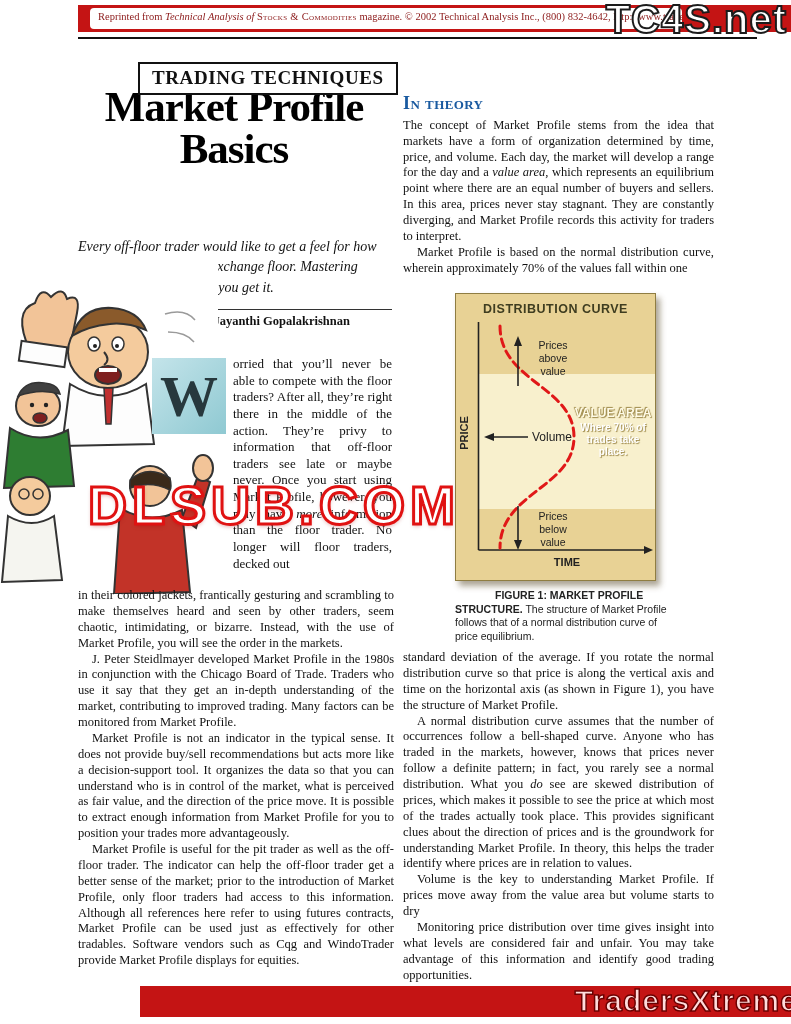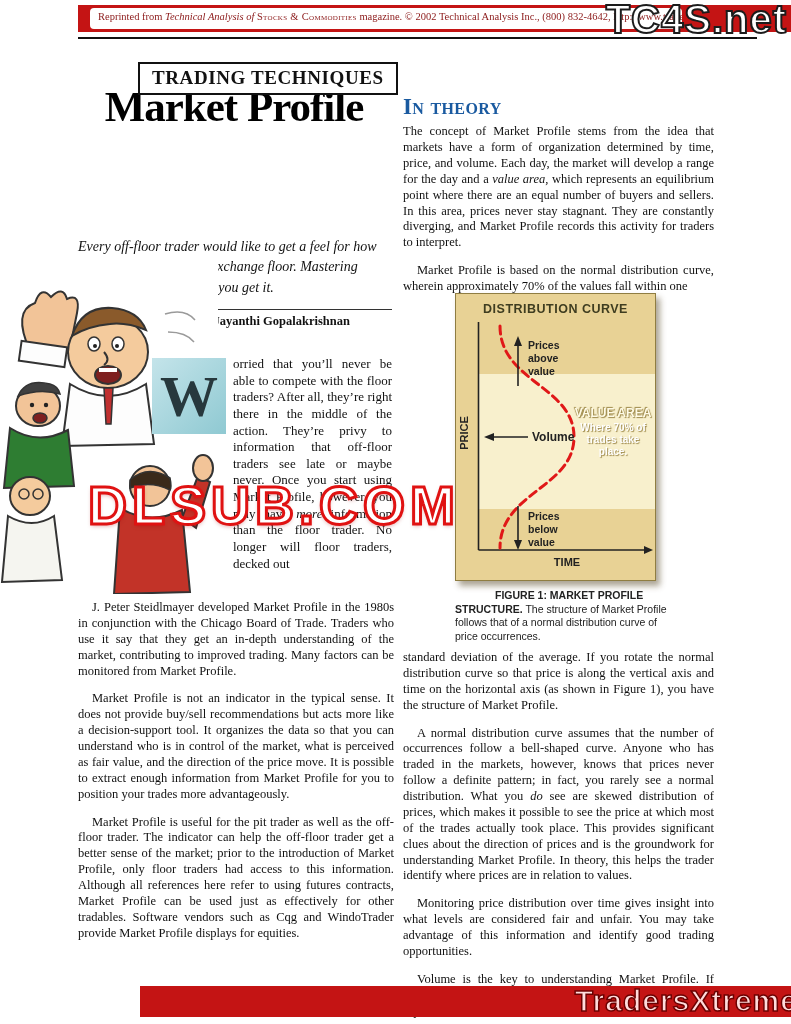--- a/index.html
+++ b/index.html
@@ -44,44 +44,44 @@
   
   .dropcap { position:absolute; left:152px; top:358px; width:74px; height:76px;
              background:linear-gradient(135deg,#c4e4ea 0%, var(--dropcap_bg,#8fc9d2) 100%);
              display:flex; align-items:center; justify-content:center;
              font-weight:bold; font-size:58px; color:#27383d; }
   .intro-col { position:absolute; left:233px; top:356px; width:159px;
                font-size:13px; line-height:1.28; text-align:justify; }
 
   
   .bodytext { font-size:12.5px; line-height:1.27; text-align:justify; }
-  .bodytext p.indent { text-indent:14px;margin-top:12px; }
+  .bodytext p.indent { text-indent:14px; }
   .left-col-text { position:absolute; left:78px; top:588px; width:316px; }
   .right-col-top { position:absolute; left:403px; top:92px; width:311px; }
   .right-col-bottom { position:absolute; left:403px; top:650px; width:311px; }
-  .section-heading { color:var(--heading_blue,#1a5aa0); font-size:23px; font-weight:bold;
+  .section-heading { color:var(--heading_blue,#1a5aa0); font-size:18px; font-weight:bold;
                      font-variant:small-caps; letter-spacing:0.4px; margin-bottom:3px; }
 
   
   .figure-box { position:absolute; left:455px; top:293px; width:201px; height:288px;
                 background:var(--figure_bg,#e8d295); border:1px solid #8f7d42;
                 box-shadow:4px 5px 6px rgba(70,55,20,0.45); }
   .fig-band { position:absolute; left:23px; top:80px; width:176px; height:135px;
               background:var(--figure_band,#f8f0cd); }
   .fig-title { position:absolute; left:0; right:0; top:8px; text-align:center;
                font-family:"Liberation Sans", sans-serif; font-weight:bold;
                font-size:12.5px; letter-spacing:0.5px; color:#3f3d20; }
   .fig-axes { position:absolute; left:0; top:0; width:201px; height:288px; }
   .fig-price { position:absolute; left:-22px; top:133px; width:60px; text-align:center;
                transform:rotate(-90deg); font-family:"Liberation Sans", sans-serif;
                font-weight:bold; font-size:11px; color:#222; }
   .fig-time { position:absolute; left:23px; width:176px; top:262px; text-align:center;
               font-family:"Liberation Sans", sans-serif; font-weight:bold; font-size:11px; color:#222; }
   .fig-label { position:absolute; font-family:"Liberation Sans", sans-serif;
-               font-weight:bold; font-size:10.5px; line-height:1.22; color:#222; }
+               font-weight:normal; font-size:10.5px; line-height:1.22; color:#222;text-align:center; }
   .fig-above { left:72px; top:45px; width:50px; }
   .fig-volume { left:76px; top:136px; font-size:12px; }
   .fig-below { left:72px; top:216px; width:50px; }
   .fig-va-title { position:absolute; left:118px; top:112px; width:78px; text-align:center;
                   font-family:"Liberation Sans", sans-serif; font-weight:bold; font-size:12px;
                   color:#fffbe6; text-shadow:1px 1px 1px #9c8747, -1px -1px 1px #9c8747; }
   .fig-va-text { position:absolute; left:122px; top:128px; width:70px; text-align:center;
                  font-family:"Liberation Sans", sans-serif; font-weight:bold; font-size:10px;
                  line-height:1.2; color:#ffffff; text-shadow:1px 1px 1px #9c8747; }
   .fig-caption { position:absolute; left:455px; top:589px; width:214px;
@@ -114,20 +114,21 @@
       <span>Reprinted from </span><i>Technical Analysis of </i><span class="smallcaps">Stocks &amp; Commodities</span><span> magazine. © 2002 Technical Analysis Inc., (800) 832-4642, </span><a href="#" class="reprint-url">http://www.traders.com</a>
     </div>
     <div class="tc4s-logo">TC4S.net</div>
   </div>
 
   <div class="top-rule"></div>
   <div class="section-box">TRADING TECHNIQUES</div>
 
   <h1 class="title">
     <span>Market Profile</span><br>
+    <span>Basics</span>
   </h1>
   <p class="deck">Every off-floor trader would like to get a feel for how things really are on the exchange floor. Mastering Market Profile may help you get it.</p>
   <div class="byline-rule"></div>
   <div class="byline">by Jayanthi Gopalakrishnan</div>
 
   <svg class="cartoon" viewBox="0 0 218 338" aria-hidden="true">
     <rect width="218" height="338" fill="#ffffff"></rect>
 
     <path d="M30 95 q-18 -40 5 -48 q6 -18 16 -6 q12 -12 16 2 q14 -6 10 14 l-8 40 z" fill="#f2c498" stroke="#333" stroke-width="2"></path>
     <rect x="20" y="88" width="46" height="20" fill="#fdfdfd" stroke="#333" stroke-width="2" transform="rotate(8 43 98)"></rect>
@@ -162,20 +163,21 @@
     <path d="M130 224 q18 -16 40 -2 q2 10 0 12 q-20 -10 -40 -2z" fill="#3a2a1a" stroke="#333" stroke-width="1.5"></path>
     <path d="M120 252 q30 18 62 2 l8 82 -76 2z" fill="#c23328" stroke="#333" stroke-width="2"></path>
 
     <path d="M165 58 q20 -6 30 6 M168 76 q18 0 26 10" stroke="#9a9a9a" stroke-width="1.5" fill="none"></path>
   </svg>
 
   <div class="dropcap">W</div>
   <div class="intro-col">orried that you’ll never be able to compete with the floor traders? After all, they’re right there in the middle of the action. They’re privy to information that off-floor traders see late or maybe never. Once you start using Market Profile, however, you may have <i>more</i> information than the floor trader. No longer will floor traders, decked out</div>
 
   <div class="left-col-text bodytext">
+    <p>in their colored jackets, frantically gesturing and scrambling to make themselves heard and seen by other traders, seem chaotic, intimidating, or bizarre. Instead, with the use of Market Profile, you will see the order in the markets.</p>
     <p class="indent">J. Peter Steidlmayer developed Market Profile in the 1980s in conjunction with the Chicago Board of Trade. Traders who use it say that they get an in-depth understanding of the market, contributing to improved trading. Many factors can be monitored from Market Profile.</p>
     <p class="indent">Market Profile is not an indicator in the typical sense. It does not provide buy/sell recommendations but acts more like a decision-support tool. It organizes the data so that you can understand who is in control of the market, what is perceived as fair value, and the direction of the price move. It is possible to extract enough information from Market Profile for you to position your trades more advantageously.</p>
     <p class="indent">Market Profile is useful for the pit trader as well as the off-floor trader. The indicator can help the off-floor trader get a better sense of the market; prior to the introduction of Market Profile, only floor traders had access to this information. Although all references here refer to using futures contracts, Market Profile can be used just as effectively for other tradables. Software vendors such as Cqg and WindoTrader provide Market Profile displays for equities.</p>
   </div>
 
   <div class="right-col-top bodytext">
     <h2 class="section-heading">In theory</h2>
     <p>The concept of Market Profile stems from the idea that markets have a form of organization determined by time, price, and volume. Each day, the market will develop a range for the day and a <i>value area</i>, which represents an equilibrium point where there are an equal number of buyers and sellers. In this area, prices never stay stagnant. They are constantly diverging, and Market Profile records this activity for traders to interpret.</p>
     <p class="indent">Market Profile is based on the normal distribution curve, wherein approximately 70% of the values fall within one</p>
   </div>
@@ -203,28 +205,28 @@
     <div class="fig-price">PRICE</div>
     <div class="fig-time">TIME</div>
     <div class="fig-label fig-above">Prices above value</div>
     <div class="fig-label fig-volume">Volume</div>
     <div class="fig-va-title">VALUE AREA</div>
     <div class="fig-va-text">Where 70% of trades take place.</div>
     <div class="fig-label fig-below">Prices below value</div>
   </div>
   <div class="fig-caption">
     <b>FIGURE 1: MARKET PROFILE STRUCTURE.</b>
-    <span>The structure of Market Profile follows that of a normal distribution curve of price occurrences.</span>
+    <span>The structure of Market Profile follows that of a normal distribution curve of price equilibrium.</span>
   </div>
 
   <div class="right-col-bottom bodytext">
     <p>standard deviation of the average. If you rotate the normal distribution curve so that price is along the vertical axis and time on the horizontal axis (as shown in Figure 1), you have the structure of Market Profile.</p>
     <p class="indent">A normal distribution curve assumes that the number of occurrences follow a bell-shaped curve. Anyone who has traded in the markets, however, knows that prices never follow a definite pattern; in fact, you rarely see a normal distribution. What you <i>do</i> see are skewed distribution of prices, which makes it possible to see the price at which most of the trades actually took place. This provides significant clues about the direction of prices and is the groundwork for understanding Market Profile. In theory, this helps the trader identify where prices are in relation to values.</p>
+    <p class="indent">Volume is the key to understanding Market Profile. If prices move away from the value area but volume starts to dry</p>
     <p class="indent">Monitoring price distribution over time gives insight into what levels are considered fair and unfair. You may take advantage of this information and identify good trading opportunities.</p>
-    <p class="indent">Volume is the key to understanding Market Profile. If prices move away from the value area but volume starts to dry</p>
   </div>
 
   <div class="watermark">DLSUB.COM</div>
 
   <div class="bottombar">
     <div class="txtreme-logo">TradersXtreme.com</div>
   </div>
 
 </div>
 

